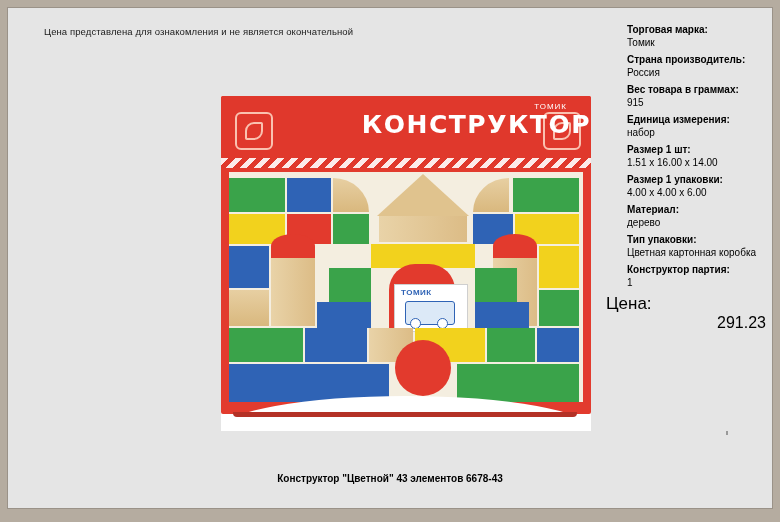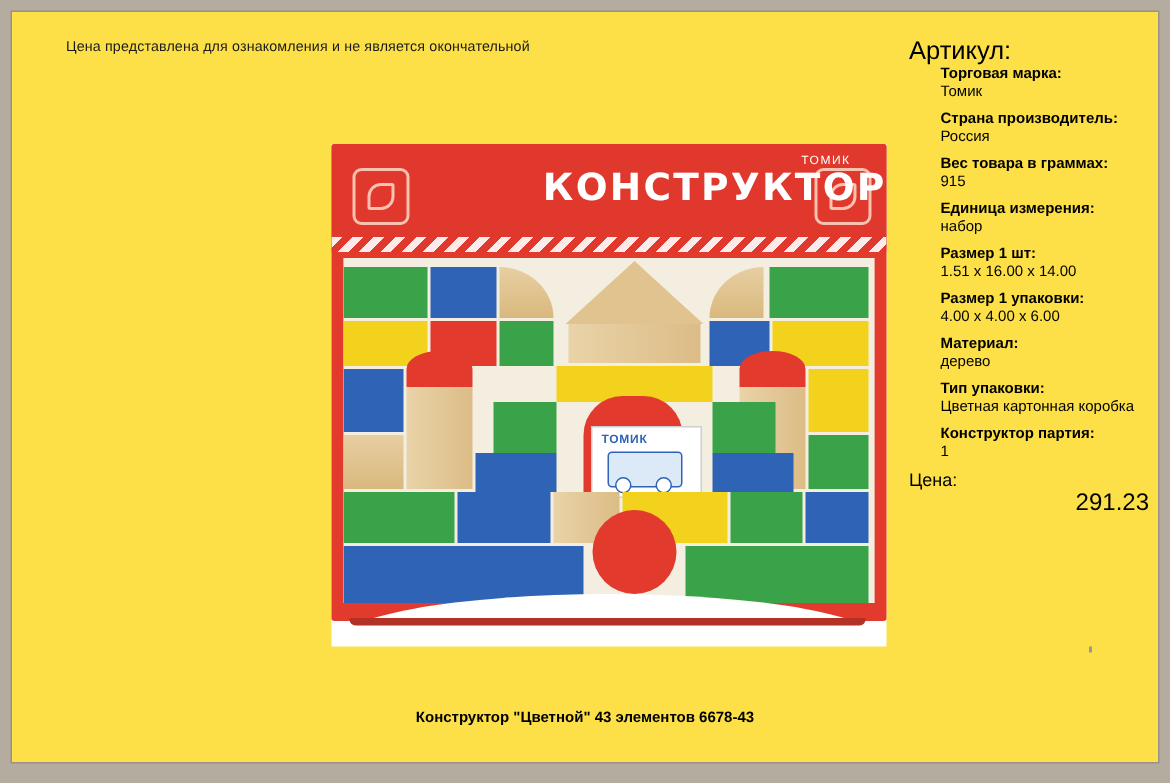--- a/index.html
+++ b/index.html
@@ -12,21 +12,21 @@
     background: #b5aca0;
     font-family: "Liberation Sans", sans-serif;
     overflow: hidden;
   }
   .page {
     position: absolute;
     left: 8px;
     top: 8px;
     width: 764px;
     height: 500px;
-    background: #fde047;
+    background: #e5e5e5;
     box-shadow: 0 0 0 1px #9a9288;
   }
   .disclaimer {
     position: absolute;
     left: 36px;
     top: 18px;
     font-size: 9.5px;
     color: #1a1a1a;
     letter-spacing: 0.1px;
   }
@@ -240,21 +240,21 @@
     color: #000;
     line-height: 1.25;
   }
   .spec .v {
     font-size: 10px;
     color: #000;
     line-height: 1.25;
   }
   .price-label {
     margin-top: 0;
-    font-size: 12px;
+    font-size: 17px;
     color: #000;
     line-height: 1.15;
   }
   .price-value {
     font-size: 16px;
     color: #000;
     line-height: 1.15;
     text-align: right;
   }
   .caption {
@@ -351,21 +351,20 @@
           <div class="blk green" style="left:228px;top:192px;width:122px;height:38px;"></div>
         </div>
 
         <div class="bottom-curve"></div>
       </div>
       <div class="box-shadow-strip"></div>
     </div>
   </div>
 
   <div class="info">
-    <div class="sku-label">Артикул:</div>
 
     <div class="spec">
       <div class="k">Торговая марка:</div>
       <div class="v">Томик</div>
     </div>
     <div class="spec">
       <div class="k">Страна производитель:</div>
       <div class="v">Россия</div>
     </div>
     <div class="spec">

